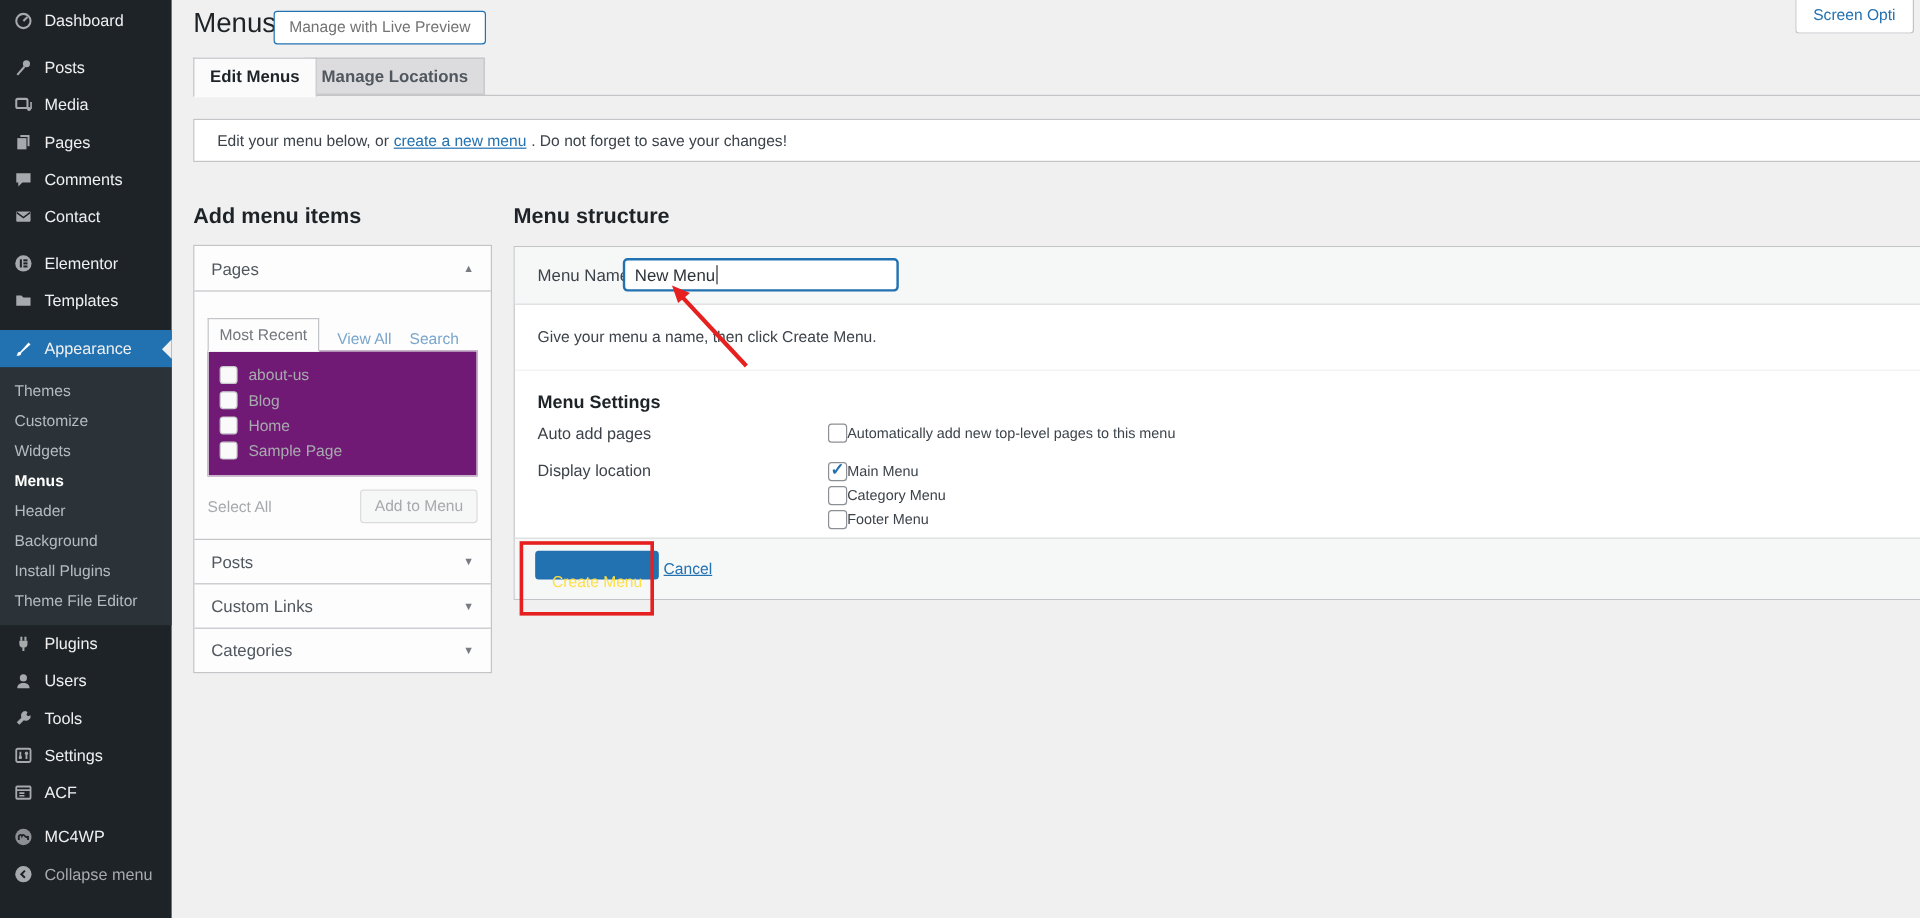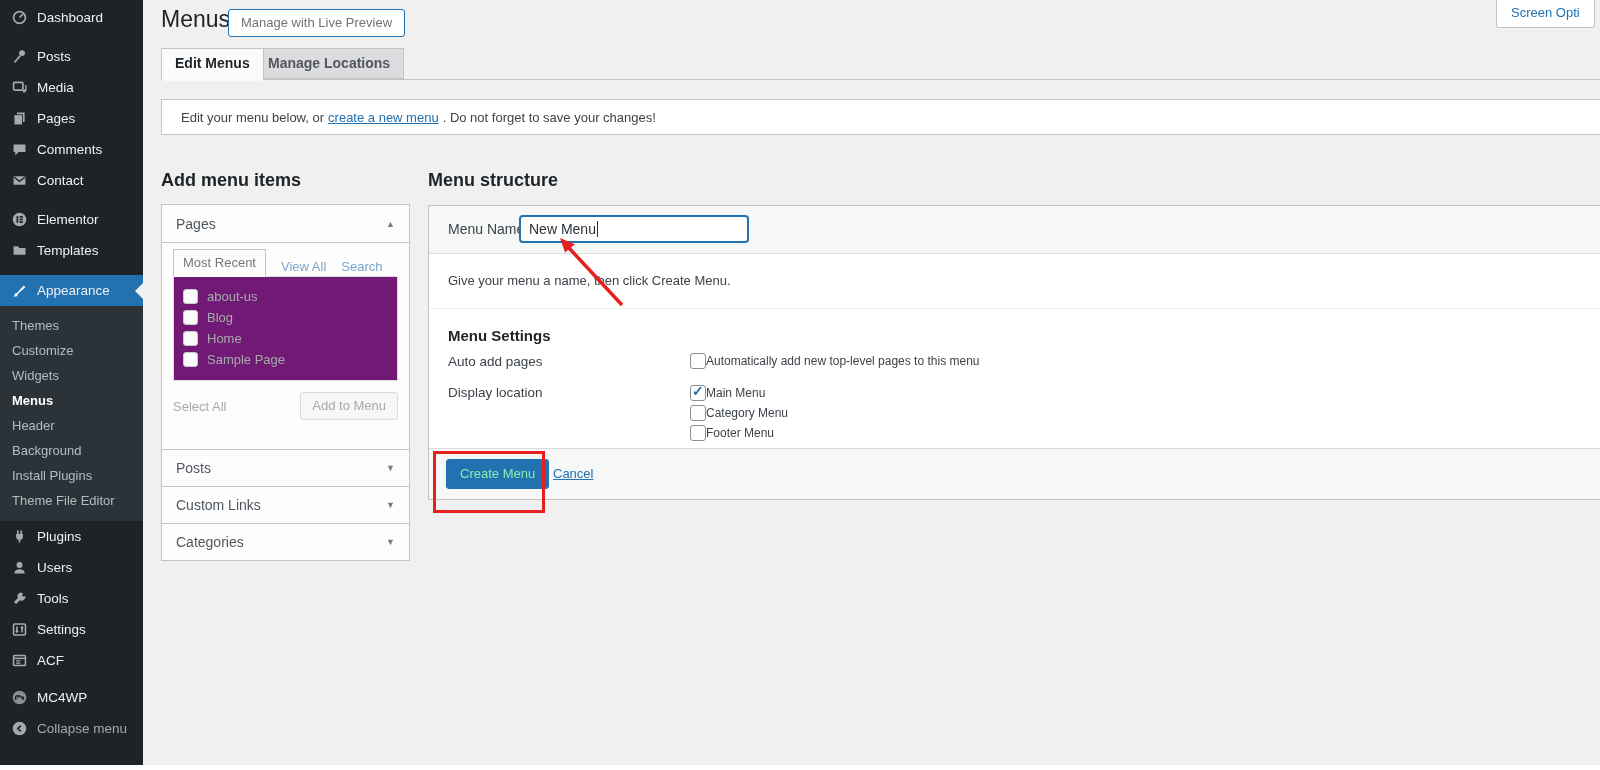--- a/index.html
+++ b/index.html
@@ -46,21 +46,21 @@
   #h-add{left:161px;top:170px}
   #h-structure{left:428px;top:170px}
 
   
   .panel{position:absolute;left:161px;top:204px;width:249px;background:#fdfdfd;
          border:1px solid #c3c4c7;box-sizing:border-box}
   .acc-h{height:37px;display:flex;align-items:center;justify-content:space-between;
          padding:0 14px;font-size:14px;color:#50575e;cursor:pointer;box-sizing:border-box}
   .acc-h .arr{font-size:9px;color:#787c82}
   .bt{border-top:1px solid #c3c4c7}
-  .pages-body{border-top:1px solid #c3c4c7;height:207px;padding:6px 11px 0;box-sizing:border-box}
+  .pages-body{border-top:1px solid #c3c4c7;height:207px;padding:22px 11px 0;box-sizing:border-box}
   .mini-tabs{display:flex;align-items:flex-end;position:relative;z-index:2}
   .mini-tab-active{background:#fdfdfd;border:1px solid #c3c4c7;border-bottom:1px solid #fdfdfd;
                    padding:5px 9px 6px;font-size:13px;color:#72777c;margin-bottom:-1px;cursor:pointer}
   .mini-link{font-size:13px;color:#7ba6cb;margin:0 0 2px 15px;cursor:pointer}
   .page-list{border:1px solid #dcdcde;height:105px;padding:9px 0 0 9px;box-sizing:border-box;background:#701a75}
   .pl-row{display:flex;align-items:center;gap:9px;height:21px}
   .cb{width:15px;height:15px;border:1px solid #c9cace;border-radius:3px;background:#fafafa;
       box-sizing:border-box;flex:none;cursor:pointer}
   .pl-label{font-size:13px;color:#a7aaad}
   .panel-foot{display:flex;align-items:center;justify-content:space-between;margin-top:11px}
@@ -85,22 +85,22 @@
   #lbl-auto{top:45px}
   #lbl-display{top:76px}
   .opt{display:flex;align-items:center;gap:0;height:20px;font-size:12px;color:#3c434a}
   .cb2{width:16px;height:16px;border:1px solid #8c8f94;border-radius:3px;background:#fff;
        box-sizing:border-box;position:relative;flex:none;cursor:pointer}
   .cb2.checked::after{content:"\2713";position:absolute;left:1px;top:-3px;font-size:14px;
                       font-weight:700;color:#2271b1}
   #opt-auto{position:absolute;left:261px;top:42px}
   .opt-stack{position:absolute;left:261px;top:74px;display:flex;flex-direction:column}
   .ms-foot{position:absolute;left:0;right:0;bottom:0;height:50px;background:#f6f7f7;border-top:1px solid #dcdcde}
-  .create-btn{position:absolute;left:17px;top:10px;height:30px;line-height:28px;padding:0 13px;
-              background:#2271b1;border:1px solid #2271b1;border-radius:3px;color:#86efac;font-size:13px;
+  .create-btn{position:absolute;left:17px;top:10px;height:18px;line-height:28px;padding:11px 13px;
+              background:#2271b1;border:1px solid #2271b1;border-radius:3px;color:#fde047;font-size:13px;
               box-sizing:border-box;cursor:pointer}
   .cancel{position:absolute;left:124px;top:17px;font-size:13px}
 
   
   .red-rect{position:absolute;left:433px;top:451px;width:106px;height:56px;border:3px solid #e5201f;z-index:30}
   .red-arrow{position:absolute;left:540px;top:225px;width:100px;height:90px;z-index:30}
 </style>
 </head>
 <body>
 

